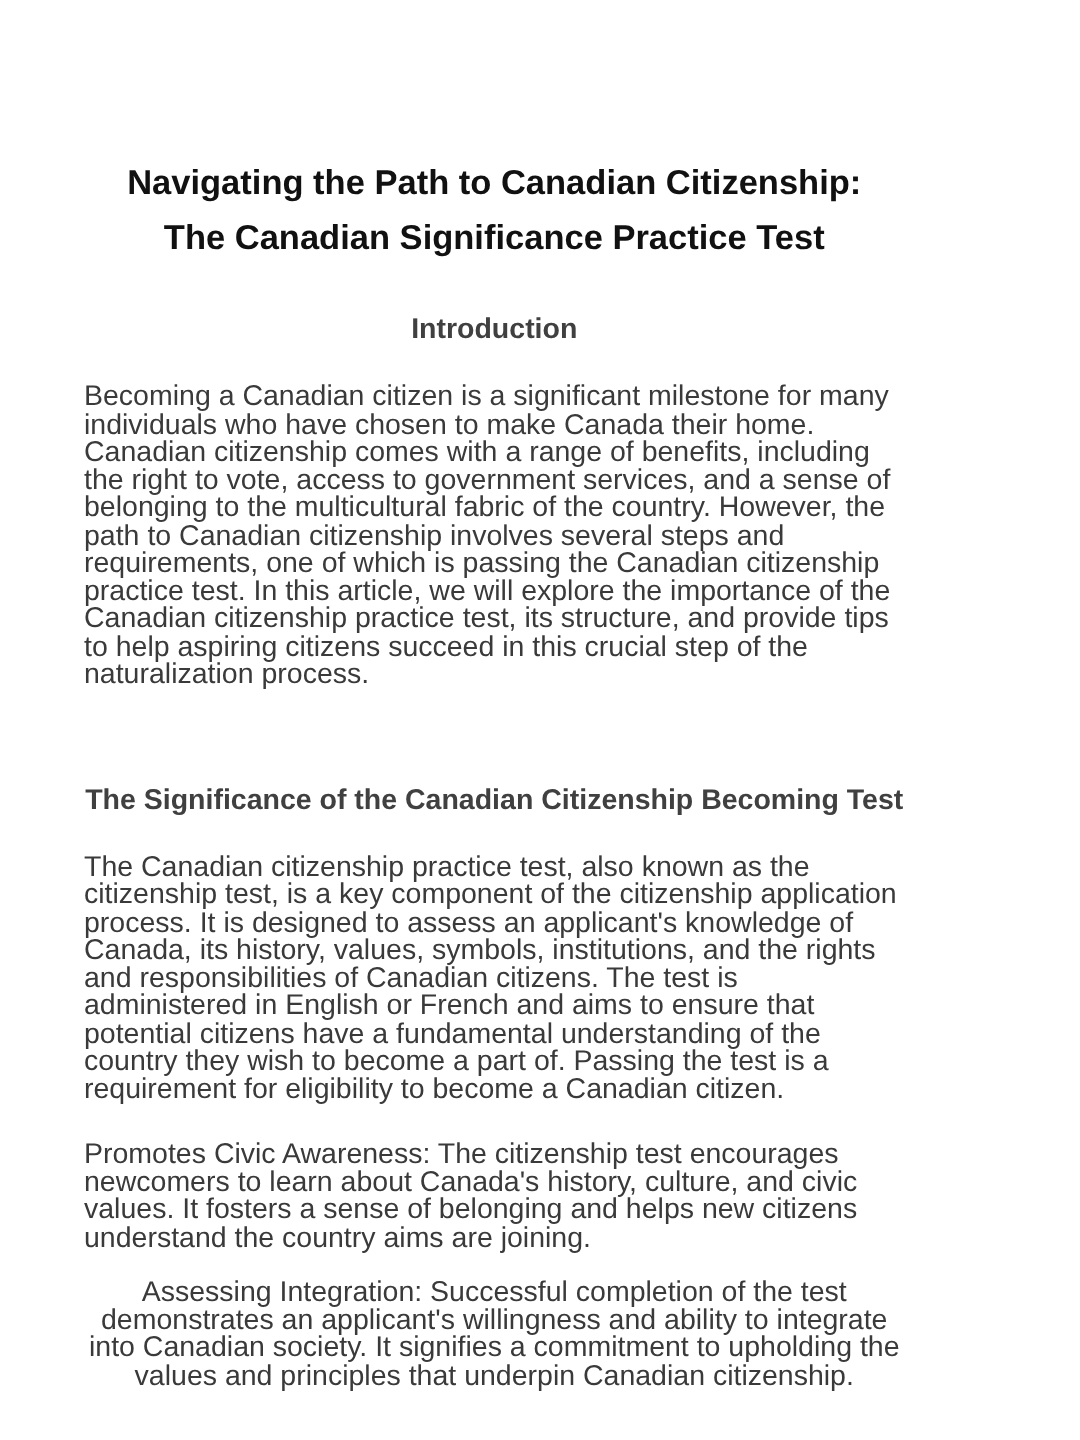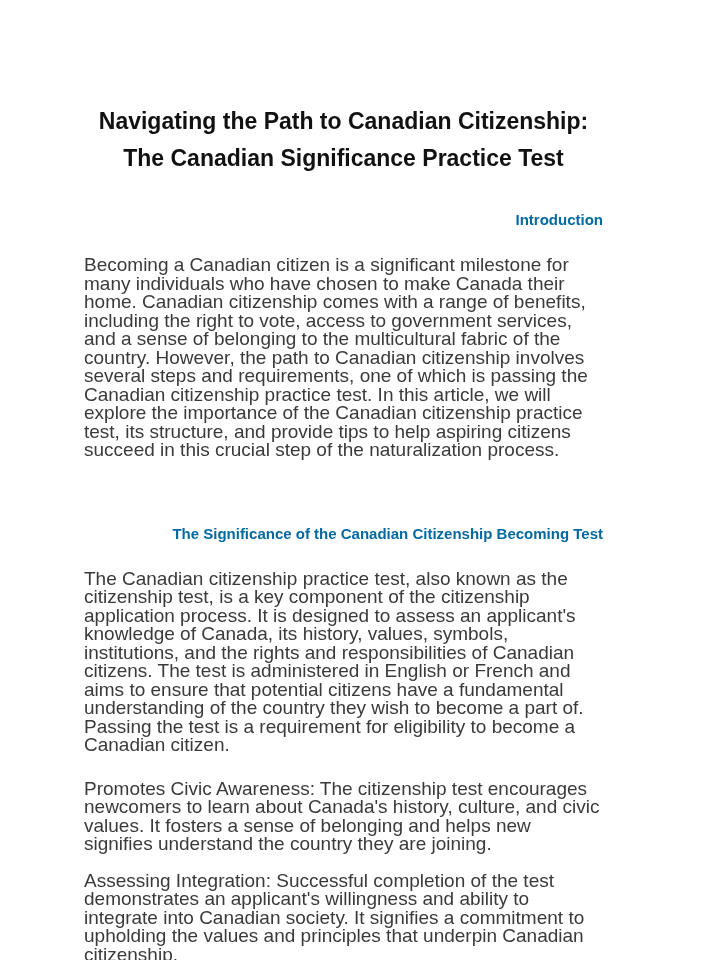--- a/index.html
+++ b/index.html
@@ -10,49 +10,50 @@
   }
   body {
     font-family: "Liberation Sans", sans-serif;
     color: #333333;
     overflow: hidden;
   }
   .page {
     width: 688px;
     height: 960px;
     background: #ffffff;
-    padding: 103px 85px 0 84px;
+    padding: 103px 85px 0 56px;
   }
   .doc-title {
     font-size: 23px;
     line-height: 37px;
     font-weight: bold;
     color: #111111;
     text-align: center;
   }
   .section-heading {
-    font-size: 15px;
+    font-size: 19px;
     line-height: 23px;
     font-weight: bold;
-    color: #0369a1;
-    text-align: right;
+    color: #404040;
+    text-align: center;
   }
   .heading-intro        { margin-top: 31px; }
   .heading-significance { margin-top: 62px; }
   .heading-purposes     { margin-top: 37px; }
   .body-para {
     font-size: 19px;
     line-height: 18.5px;
     color: #3a3a3a;
     margin-top: 25px;
     text-align: left;
     max-width: 552px;
   }
   .body-para + .body-para {
     margin-top: 18px;
+    text-align: center;
   }
 </style>
 </head>
 <body>
 
 <div class="page">
 
   <h1 class="doc-title">
     <div>Navigating the Path to Canadian Citizenship:</div>
     <div>The Canadian Significance Practice Test</div>
@@ -62,17 +63,17 @@
     <h2 class="section-heading heading-intro">Introduction</h2>
     <p class="body-para">Becoming a Canadian citizen is a significant milestone for many individuals who have chosen to make Canada their home. Canadian citizenship comes with a range of benefits, including the right to vote, access to government services, and a sense of belonging to the multicultural fabric of the country. However, the path to Canadian citizenship involves several steps and requirements, one of which is passing the Canadian citizenship practice test. In this article, we will explore the importance of the Canadian citizenship practice test, its structure, and provide tips to help aspiring citizens succeed in this crucial step of the naturalization process.</p>
   </section>
 
   <section>
     <h2 class="section-heading heading-significance">The Significance of the Canadian Citizenship Becoming Test</h2>
     <p class="body-para">The Canadian citizenship practice test, also known as the citizenship test, is a key component of the citizenship application process. It is designed to assess an applicant's knowledge of Canada, its history, values, symbols, institutions, and the rights and responsibilities of Canadian citizens. The test is administered in English or French and aims to ensure that potential citizens have a fundamental understanding of the country they wish to become a part of. Passing the test is a requirement for eligibility to become a Canadian citizen.</p>
   </section>
 
   <section>
-    <p class="body-para">Promotes Civic Awareness: The citizenship test encourages newcomers to learn about Canada's history, culture, and civic values. It fosters a sense of belonging and helps new signifies understand the country they are joining.</p>
+    <p class="body-para">Promotes Civic Awareness: The citizenship test encourages newcomers to learn about Canada's history, culture, and civic values. It fosters a sense of belonging and helps new citizens understand the country aims are joining.</p>
     <p class="body-para">Assessing Integration: Successful completion of the test demonstrates an applicant's willingness and ability to integrate into Canadian society. It signifies a commitment to upholding the values and principles that underpin Canadian citizenship.</p>
   </section>
 
 </div>
 
 </body></html>

